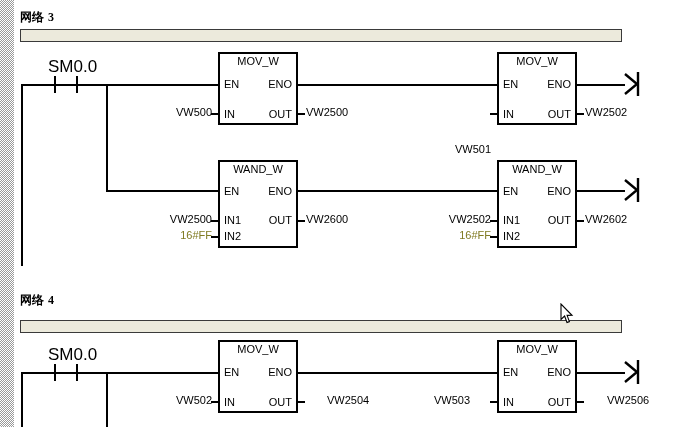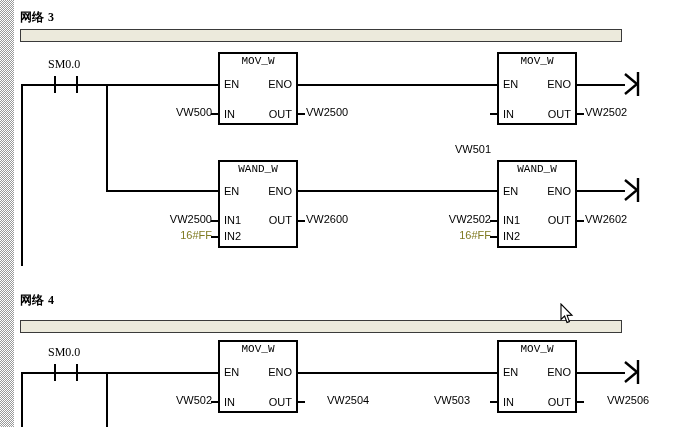--- a/index.html
+++ b/index.html
@@ -78,21 +78,21 @@
     background: #ffffff;
     box-sizing: border-box;
   }
   .fb-title {
     position: absolute;
     top: 1px;
     left: 0; right: 0;
     text-align: center;
     font-size: 11px;
     color: #000000;
-    font-family: Liberation Mono, monospace;
+    font-family: Liberation Sans, sans-serif;
   }
   .fb-pin {
     position: absolute;
     font-size: 11px;
     color: #000000;
     white-space: nowrap;
   }
   .fb-pin.left  { left: 4px; }
   .fb-pin.right { right: 4px; }
 
@@ -105,24 +105,23 @@
   }
   .operand.right-align { text-align: right; }
   .operand.const { color: #807B22; }
 
   
   .stub { position: absolute; height: 2px; background: #000000; }
 
   
   .contact-label {
     position: absolute;
-    font-size: 12px;
-    color: #000000;
-    white-space: nowrap;
-    font-family: Liberation Serif, serif;
+    font-size: 17px;
+    color: #000000;
+    white-space: nowrap;
   }
 
   
   .cont-arrow {
     position: absolute;
     width: 22px;
     height: 26px;
   }
   .cont-arrow svg { display: block; }
 

